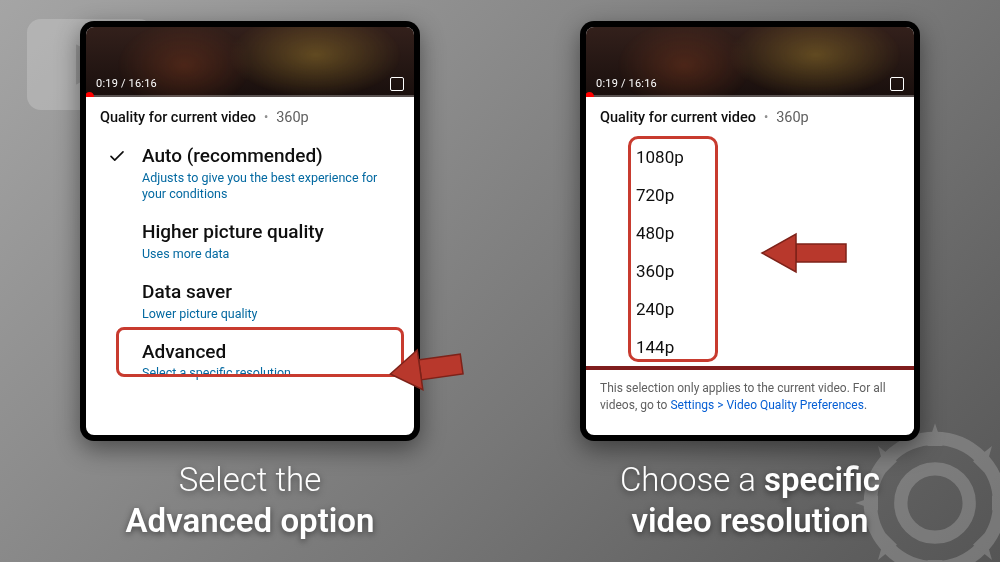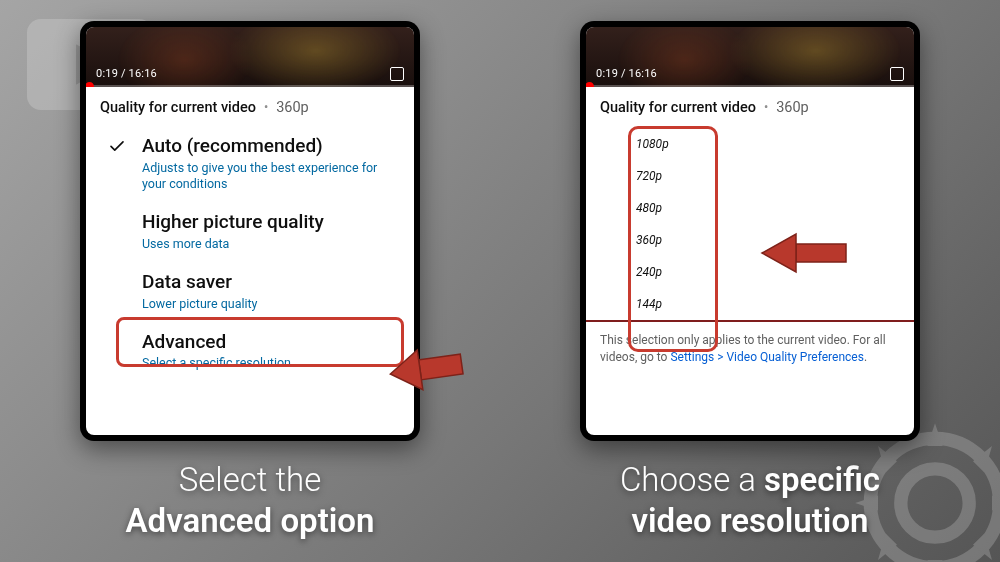--- a/index.html
+++ b/index.html
@@ -24,21 +24,21 @@
     padding:6px;
     box-sizing:border-box;
     box-shadow:0 8px 24px rgba(0,0,0,.45);
     position:relative;overflow:hidden;
   }
   .phone-inner{
     width:100%;height:100%;border-radius:8px;overflow:hidden;
     position:relative;background:#fff;
   }
   .video-strip{
-    height:60px;background:linear-gradient(180deg,rgba(40,20,15,.95),rgba(20,10,8,.98));
+    height:70px;background:linear-gradient(180deg,rgba(40,20,15,.95),rgba(20,10,8,.98));
     position:relative;
   }
   .video-overlay{
     position:absolute;inset:0;
     background:
       radial-gradient(120px 60px at 70% 40%, rgba(220,180,60,.4), transparent 72%),
       radial-gradient(90px 60px at 30% 55%, rgba(180,80,40,.35), transparent 75%);
     opacity:.8;
   }
   .time-row{
@@ -71,32 +71,32 @@
   .opt-body{flex:1;}
   
   .highlight-adv{
     position:absolute;
     left:30px;right:10px;top:191px;height:44px;
     border:3px solid #c83b2f;border-radius:8px;
     pointer-events:none;
   }
   
   .footnote{
-    border-top:2px solid #7f1d1d;
+    border-top:4px solid #7f1d1d;
     font-size:12px;color:#606060;line-height:1.45;
     padding:10px 14px 14px;
   }
   .footnote a{color:#065fd4;text-decoration:none;}
   
   .reslist{
     display:flex;flex-direction:column;align-items:flex-start;
     padding:2px 0 0 50px;
   }
   .reslist .item{
-    font-size:12px;color:#0f0f0f;padding:9px 0;font-style:italic;
+    font-size:17px;color:#0f0f0f;padding:9px 0;
   }
   .highlight-res{
     position:absolute;
     left:42px;top:0px;width:84px;height:220px;
     border:3px solid #c83b2f;border-radius:10px;
     pointer-events:none;
   }
   
   .arrow{
     position:absolute;pointer-events:none;

